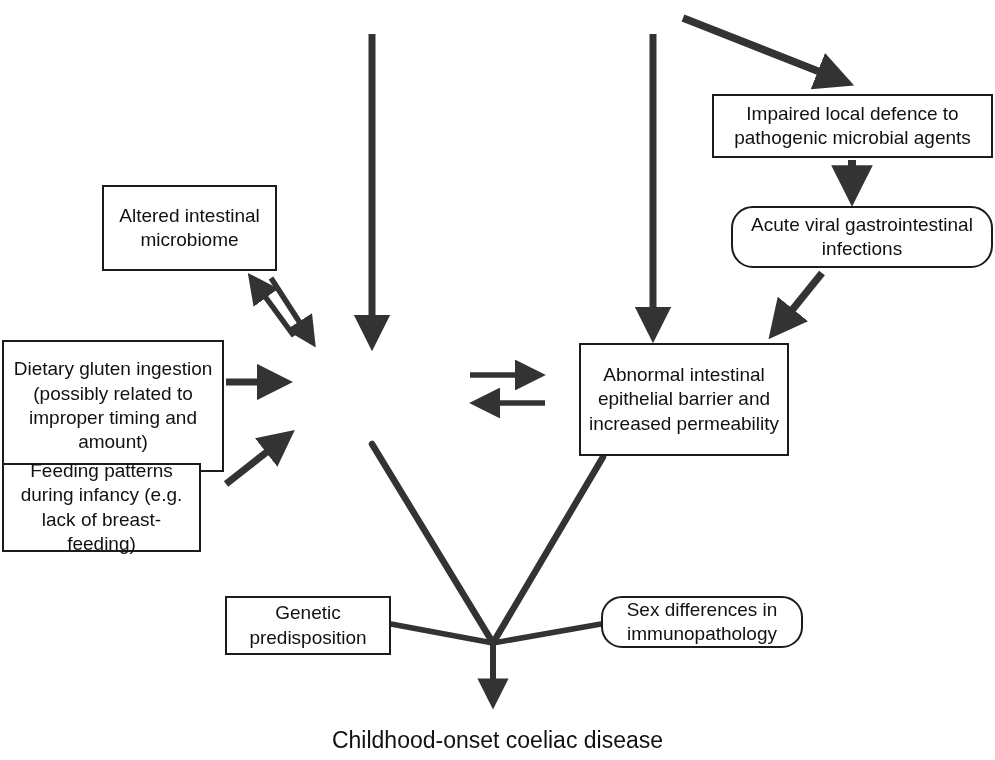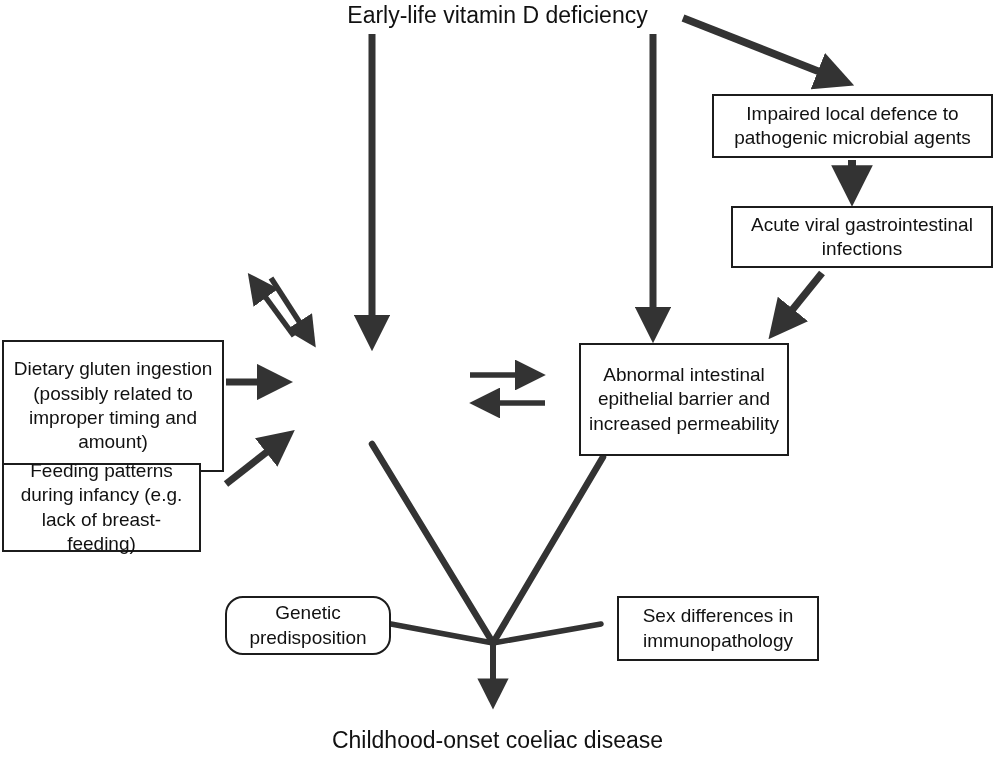--- a/index.html
+++ b/index.html
@@ -85,33 +85,33 @@
     <line x1="545" y1="403" x2="478" y2="403" stroke="#333333" stroke-width="5.5" marker-end="url(#arrowhead-sm)"></line>
 
     <line x1="372" y1="444" x2="493" y2="643" stroke="#333333" stroke-width="6.5" stroke-linecap="round"></line>
     <line x1="603" y1="457" x2="493" y2="643" stroke="#333333" stroke-width="6.5" stroke-linecap="round"></line>
     <line x1="391" y1="624" x2="493" y2="643" stroke="#333333" stroke-width="5.5" stroke-linecap="round"></line>
     <line x1="601" y1="624" x2="493" y2="643" stroke="#333333" stroke-width="5.5" stroke-linecap="round"></line>
 
     <line x1="493" y1="640" x2="493" y2="700" stroke="#333333" stroke-width="6" marker-end="url(#arrowhead)"></line>
   </svg>
 
-  <div class="free-label" style="left:0; top:2px; width:995px;">Early-life vitamin D deficiency</div>
 
   <div class="free-label" style="left:0; top:727px; width:995px;">Childhood-onset coeliac disease</div>
 
   <div class="node" style="left:712px; top:94px; width:281px; height:64px;">Impaired local defence to pathogenic microbial agents</div>
 
-  <div class="node" style="left:731px; top:206px; width:262px; height:62px;">Acute viral gastrointestinal infections</div>
+  <div class="node" style="left:731px; top:206px; width:262px; height:62px;border-radius:22px;">Acute viral gastrointestinal infections</div>
 
+  <div class="node" style="left:102px; top:185px; width:175px; height:86px;">Altered intestinal microbiome</div>
 
   <div class="node" style="left:2px; top:340px; width:222px; height:132px;">Dietary gluten ingestion (possibly related to improper timing and amount)</div>
 
   <div class="node" style="left:2px; top:463px; width:199px; height:89px;">Feeding patterns during infancy (e.g. lack of breast-feeding)</div>
 
 
   <div class="node" style="left:579px; top:343px; width:210px; height:113px;">Abnormal intestinal epithelial barrier and increased permeability</div>
 
-  <div class="node" style="left:225px; top:596px; width:166px; height:59px;border-radius:18px;">Genetic predisposition</div>
+  <div class="node" style="left:225px; top:596px; width:166px; height:59px;">Genetic predisposition</div>
 
-  <div class="node" style="left:617px; top:596px; width:202px; height:65px;">Sex differences in immunopathology</div>
+  <div class="node" style="left:601px; top:596px; width:202px; height:52px;border-radius:21px;">Sex differences in immunopathology</div>
 
 </div>
 
 </body></html>

